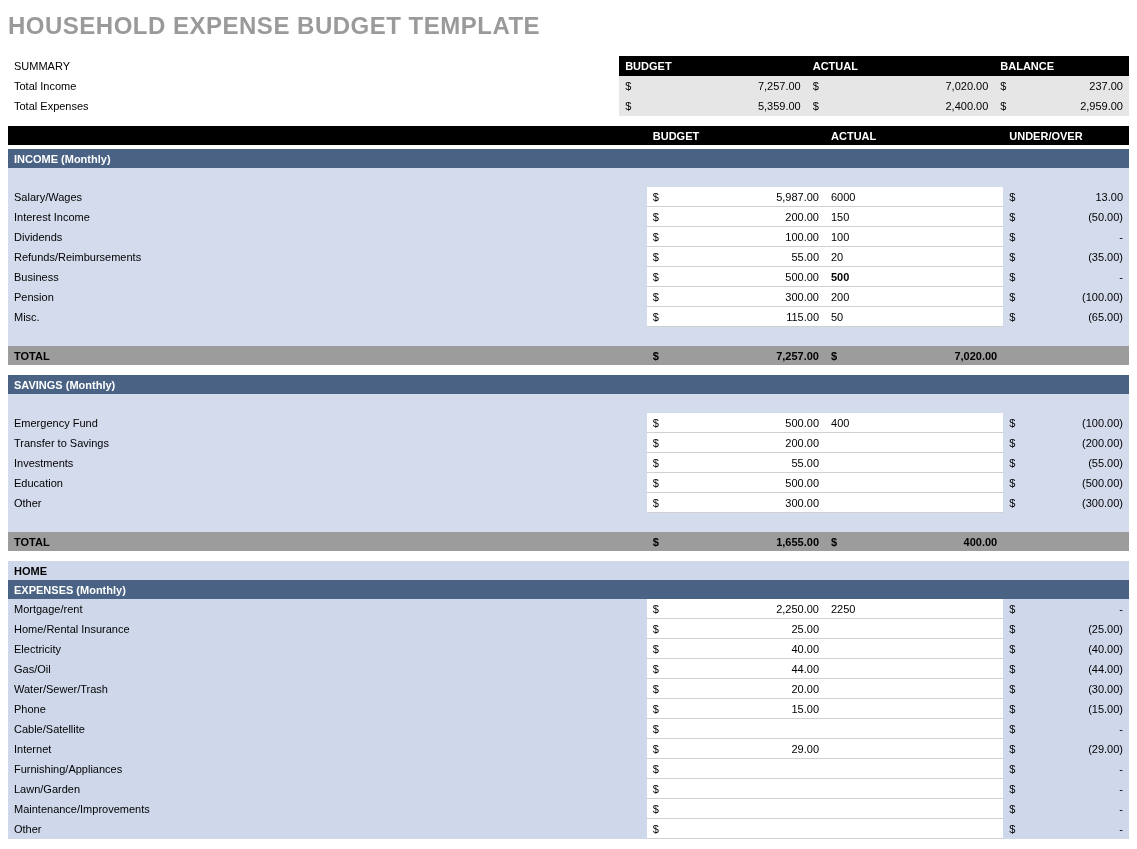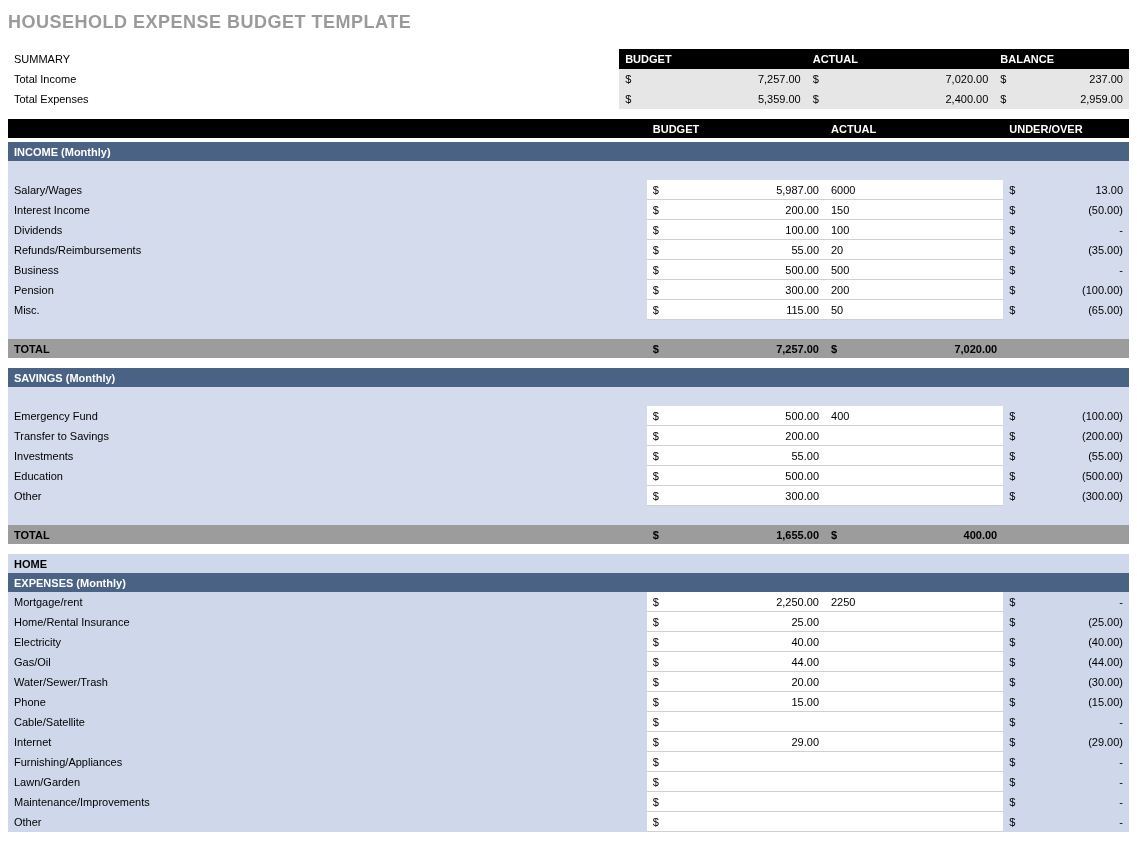--- a/index.html
+++ b/index.html
@@ -6,21 +6,21 @@
     width: 1137px;
     margin: 0;
     padding: 8px;
     font-family: Arial, sans-serif;
     font-size: 11px;
     background: #fff;
     color: #000;
     box-sizing: border-box;
   }
   h1 {
-    font-size: 18px;
+    font-size: 24px;
     font-weight: bold;
     color: #9a9a9a;
     margin: 4px 0 16px 0;
     letter-spacing: 0.5px;
   }
   .summary-table {
     width: 100%;
     border-collapse: collapse;
   }
   .summary-table td { padding: 2px 6px; vertical-align: middle; height: 16px; }
@@ -168,21 +168,21 @@
         <td class="whitecell num">55.00</td>
         <td class="whitecell" style="text-align:left;">20</td>
         <td class="whitecell"></td>
         <td class="bgblue dollar">$</td>
         <td class="bgblue num">(35.00)</td>
       </tr>
       <tr>
         <td class="bgblue">Business</td>
         <td class="whitecell dollar">$</td>
         <td class="whitecell num">500.00</td>
-        <td class="whitecell" style="text-align:center;">500</td>
+        <td class="whitecell" style="text-align:center;font-weight:bold;">500</td>
         <td class="whitecell"></td>
         <td class="bgblue dollar">$</td>
         <td class="bgblue num">-</td>
       </tr>
       <tr>
         <td class="bgblue">Pension</td>
         <td class="whitecell dollar">$</td>
         <td class="whitecell num">300.00</td>
         <td class="whitecell" style="text-align:left;">200</td>
         <td class="whitecell"></td>

